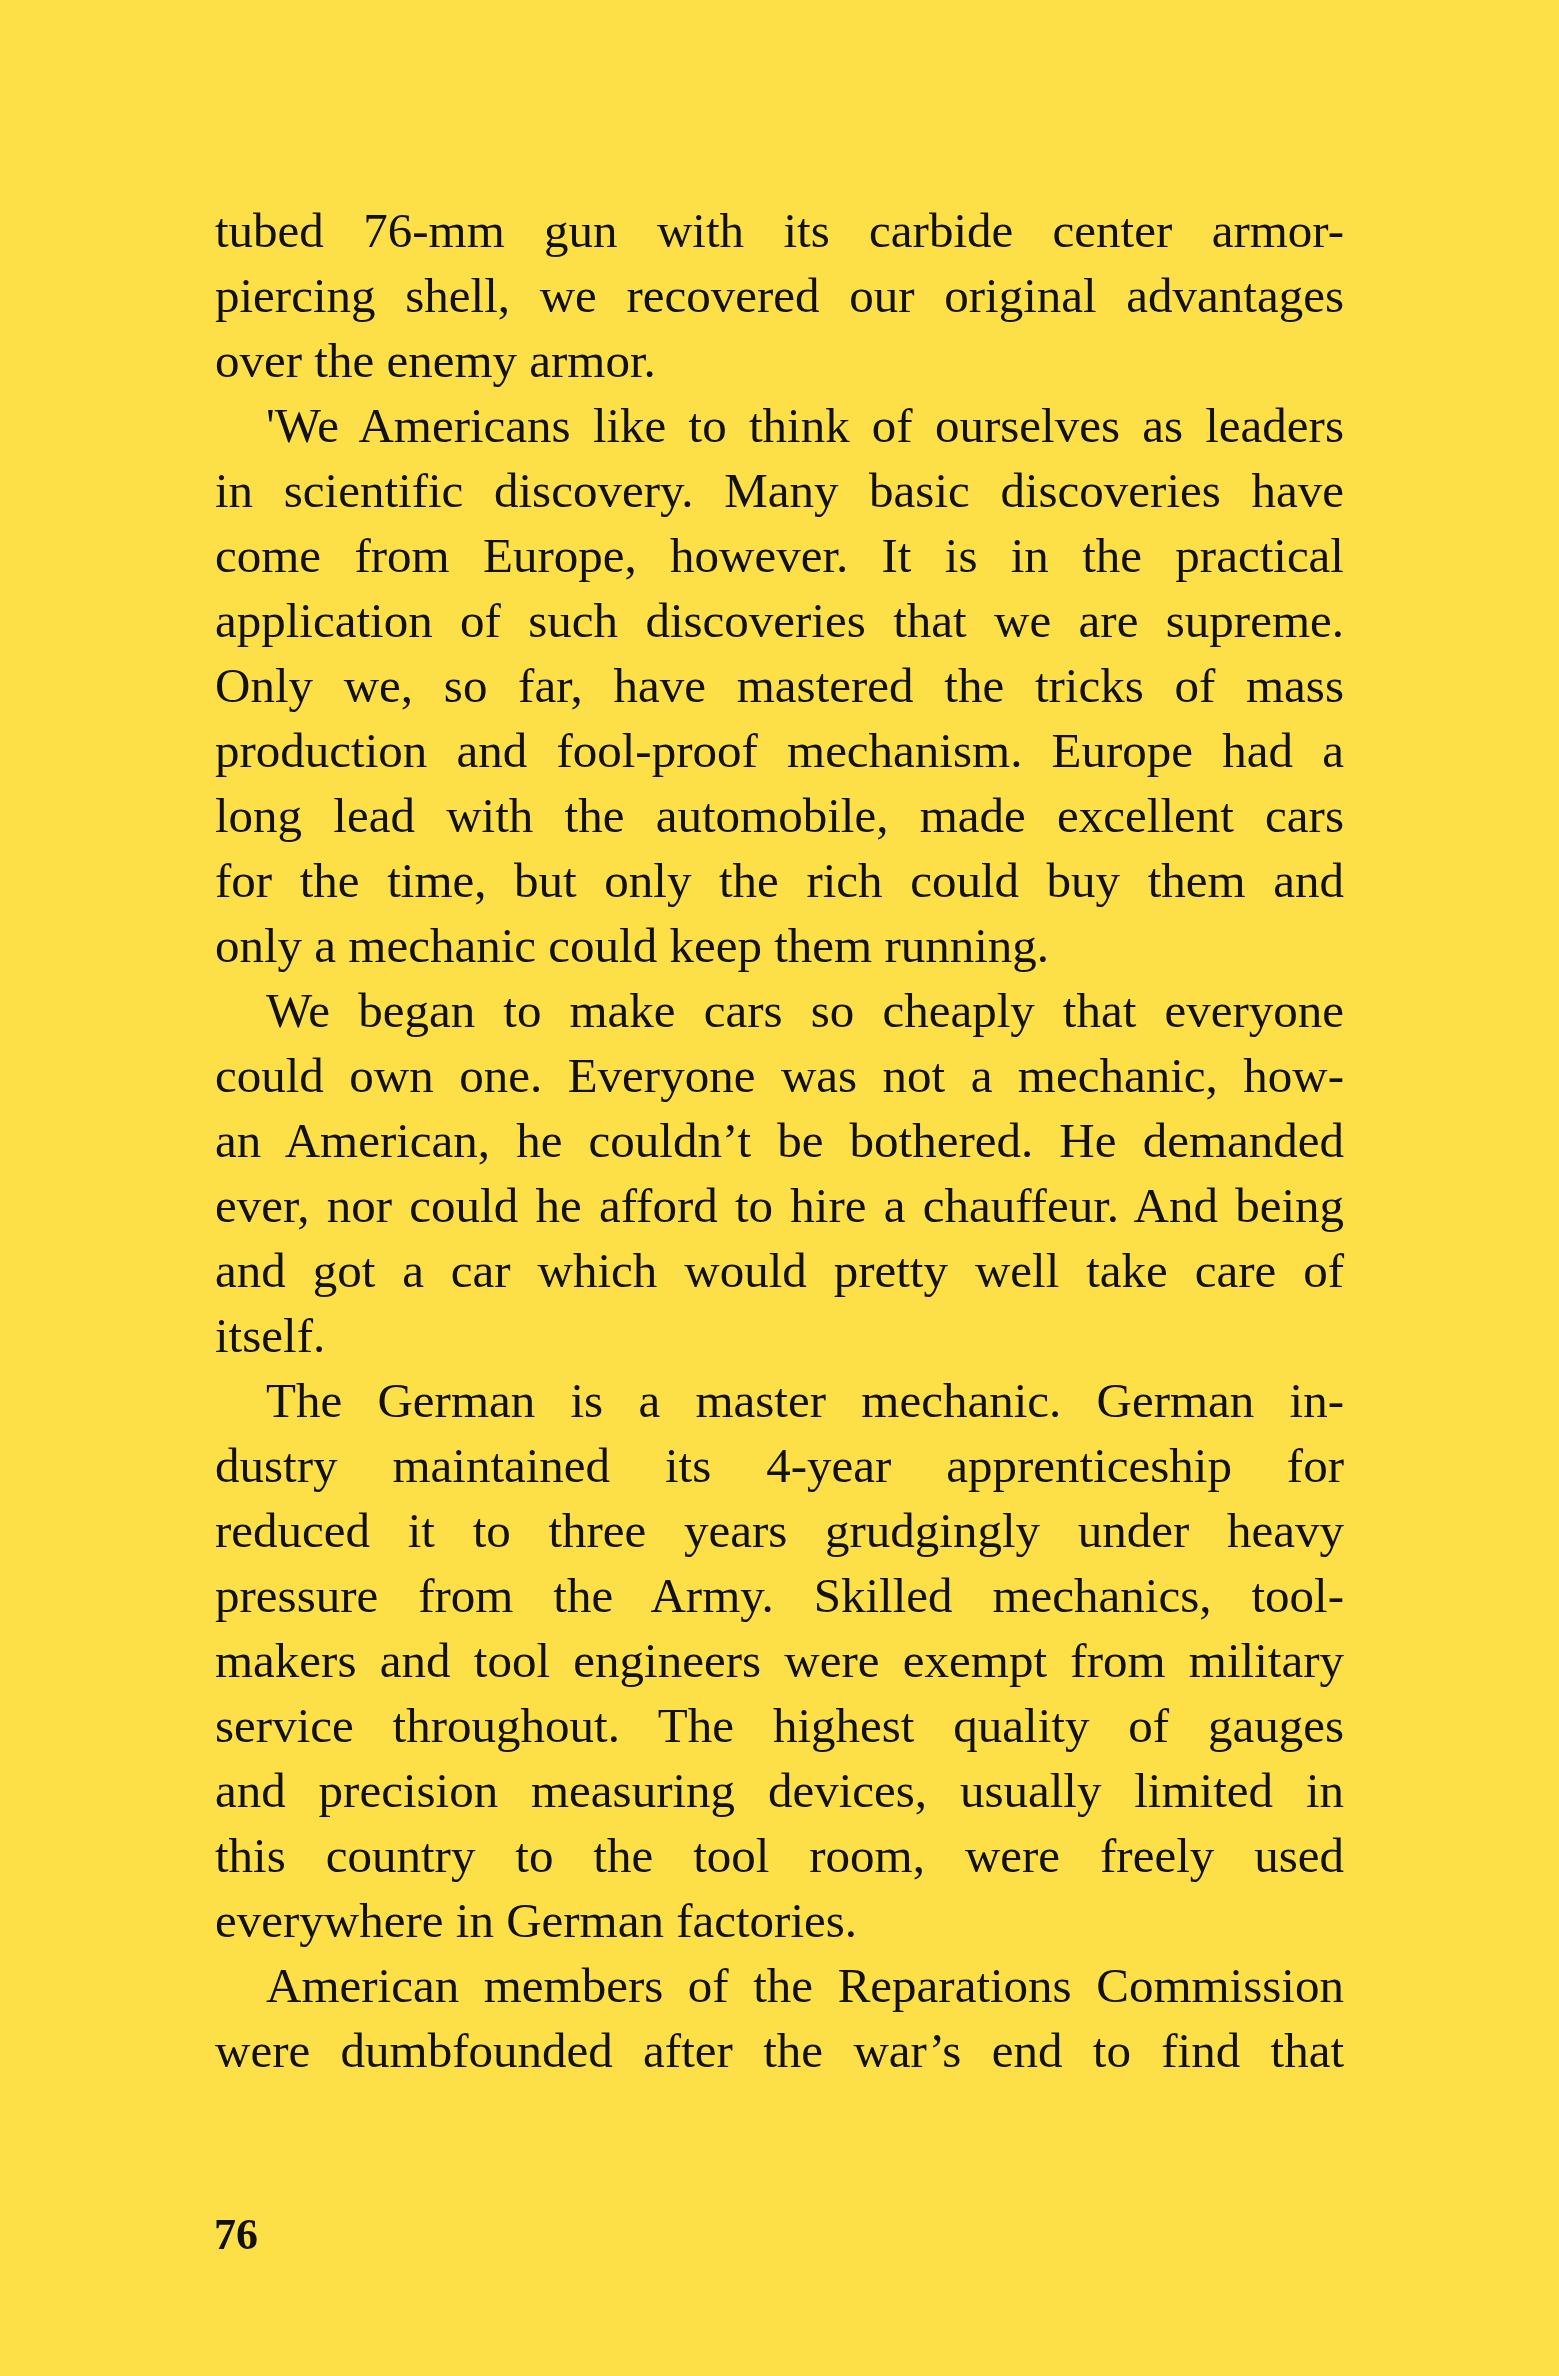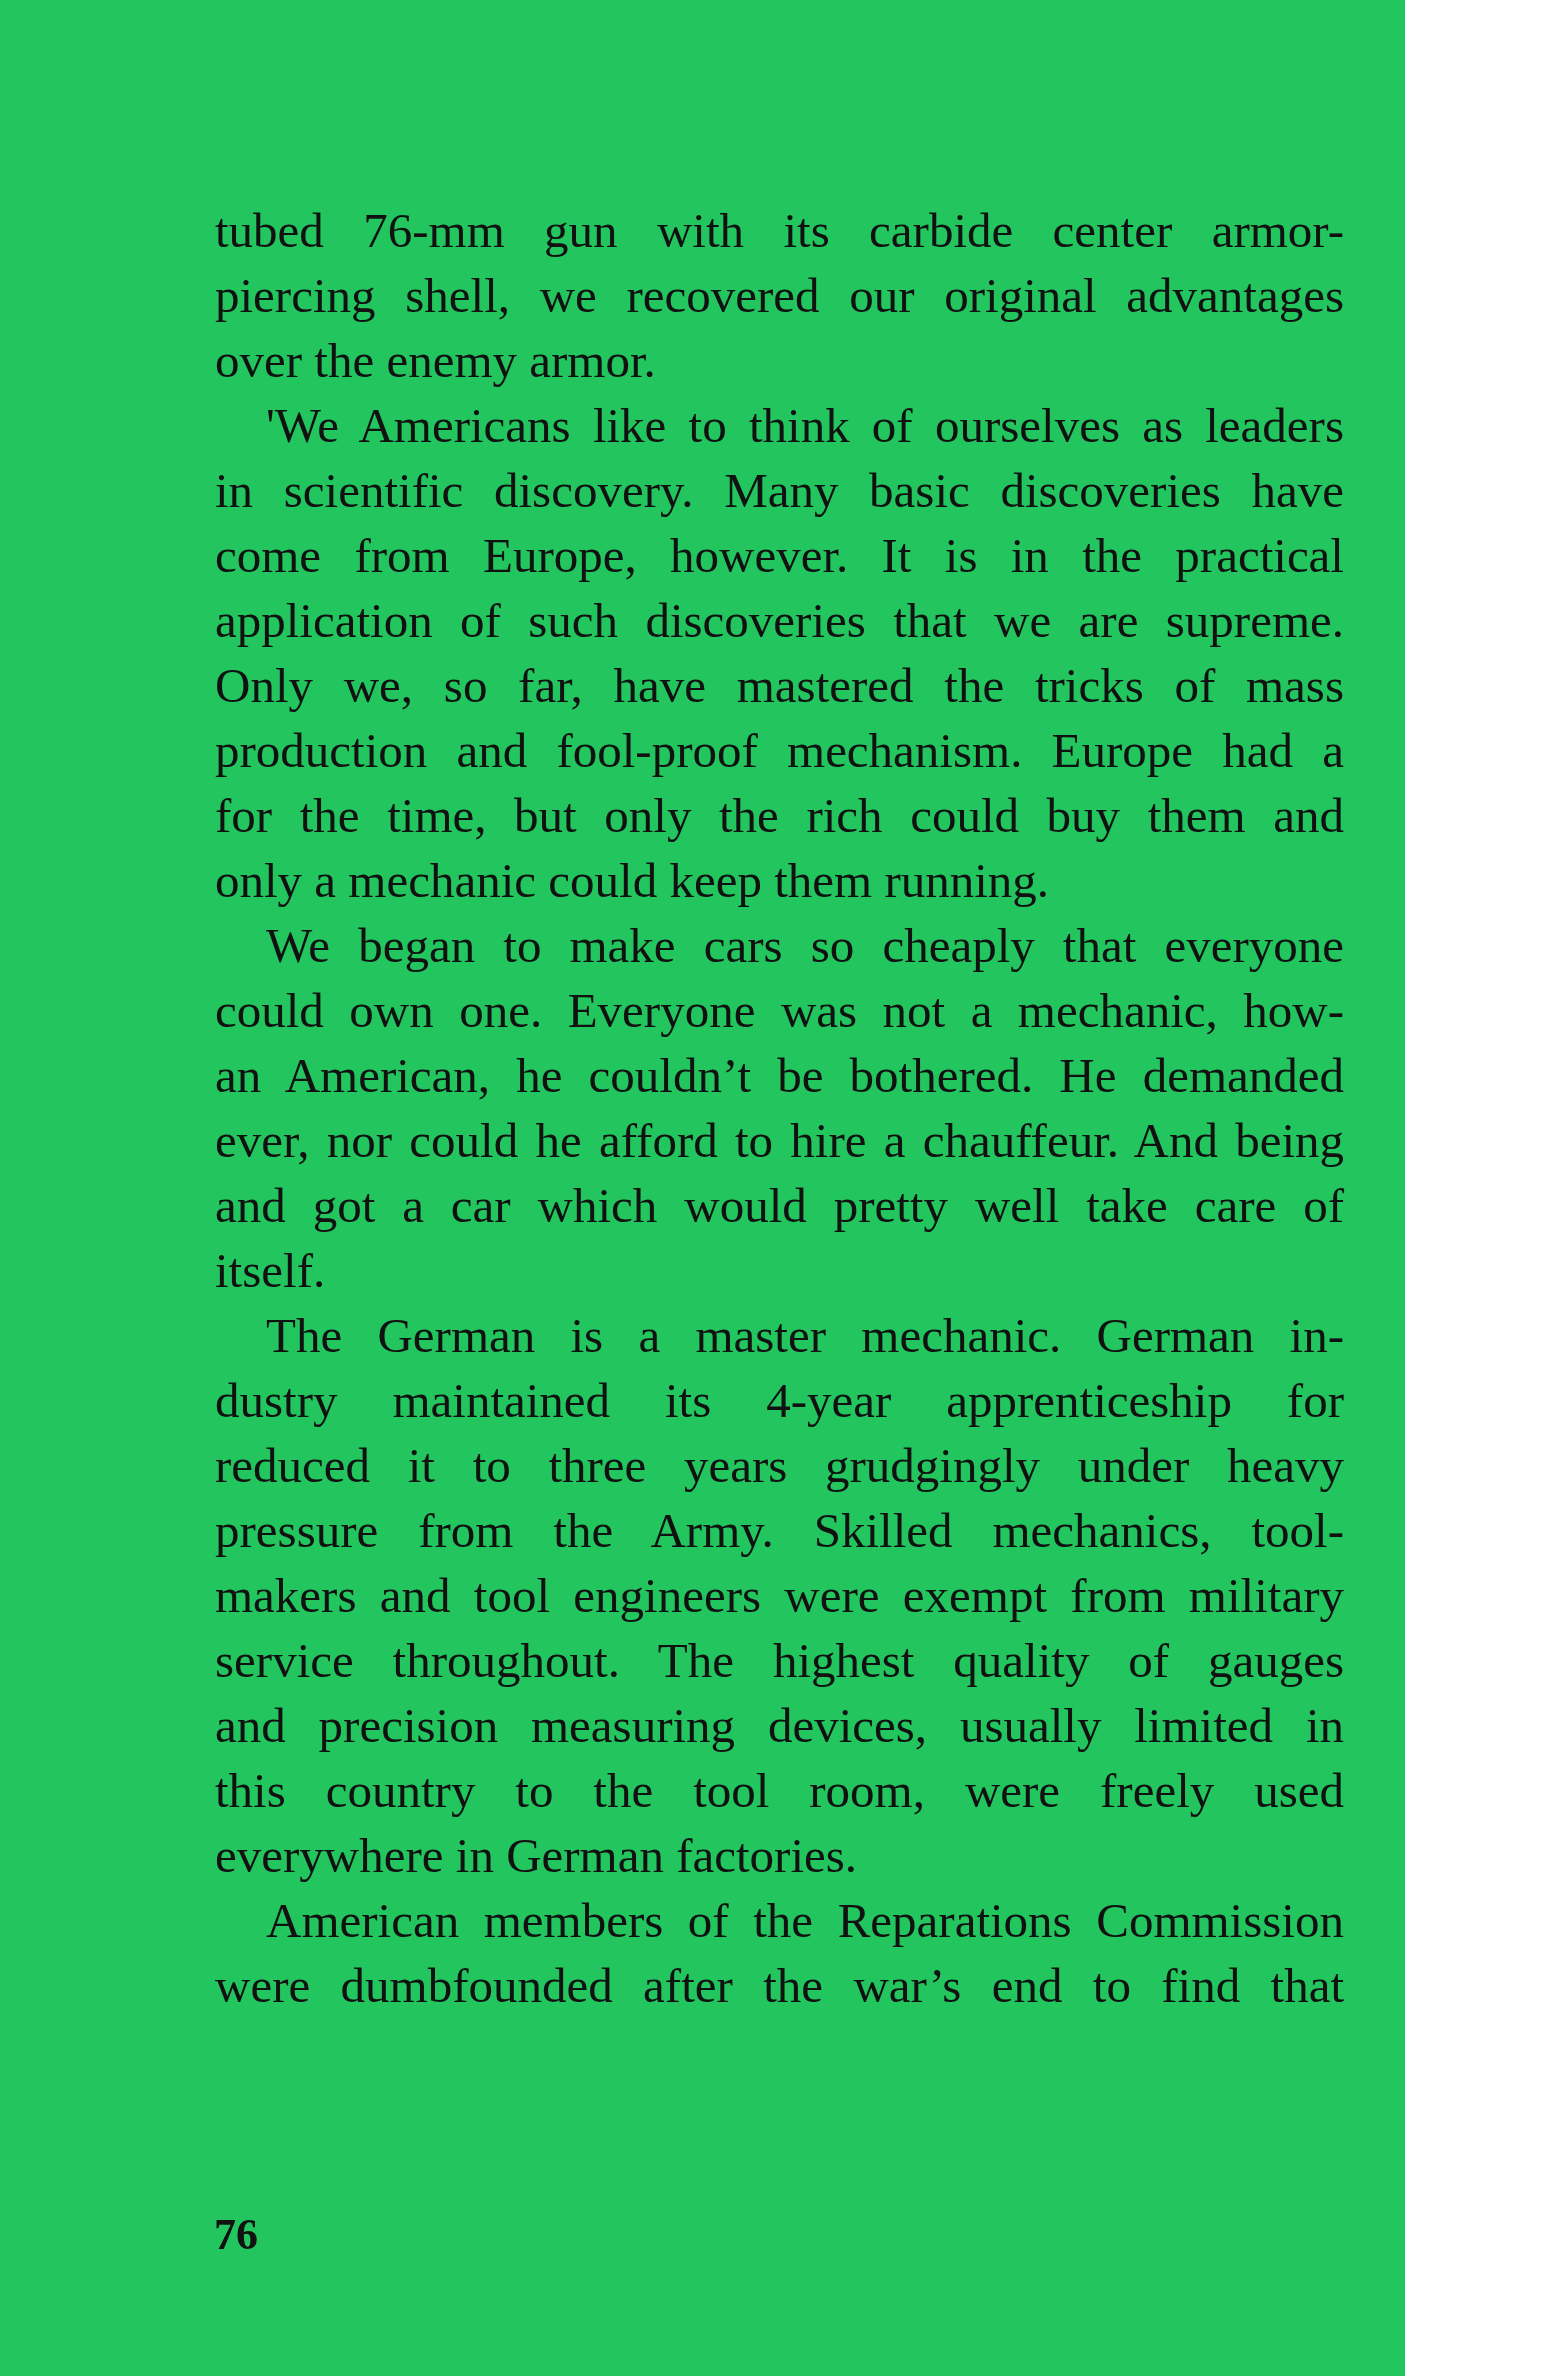--- a/index.html
+++ b/index.html
@@ -12,23 +12,23 @@
     height: 2376px;
     position: relative;
     overflow: hidden;
     font-family: "Liberation Serif", "DejaVu Serif", serif;
     color: #111111;
   }
   .page {
     position: absolute;
     left: 0;
     top: 0;
-    width: 1405px;
+    width: 1559px;
     height: 2376px;
-    background: #22c55e;
+    background: #fde047;
   }
   .text-block {
     position: absolute;
     left: 215px;
     top: 198px;
     width: 1129px;
   }
   .line {
     display: block;
     height: 65px;
@@ -69,20 +69,21 @@
       <span class="line last">over the enemy armor.</span>
     </div>
 
     <div class="paragraph">
       <span class="line indent">'We Americans like to think of ourselves as leaders</span>
       <span class="line">in scientific discovery. Many basic discoveries have</span>
       <span class="line">come from Europe, however. It is in the practical</span>
       <span class="line">application of such discoveries that we are supreme.</span>
       <span class="line">Only we, so far, have mastered the tricks of mass</span>
       <span class="line">production and fool-proof mechanism. Europe had a</span>
+      <span class="line">long lead with the automobile, made excellent cars</span>
       <span class="line">for the time, but only the rich could buy them and</span>
       <span class="line last">only a mechanic could keep them running.</span>
     </div>
 
     <div class="paragraph">
       <span class="line indent">We began to make cars so cheaply that everyone</span>
       <span class="line">could own one. Everyone was not a mechanic, how-</span>
       <span class="line">an American, he couldn’t be bothered. He demanded</span>
       <span class="line">ever, nor could he afford to hire a chauffeur. And being</span>
       <span class="line">and got a car which would pretty well take care of</span>

